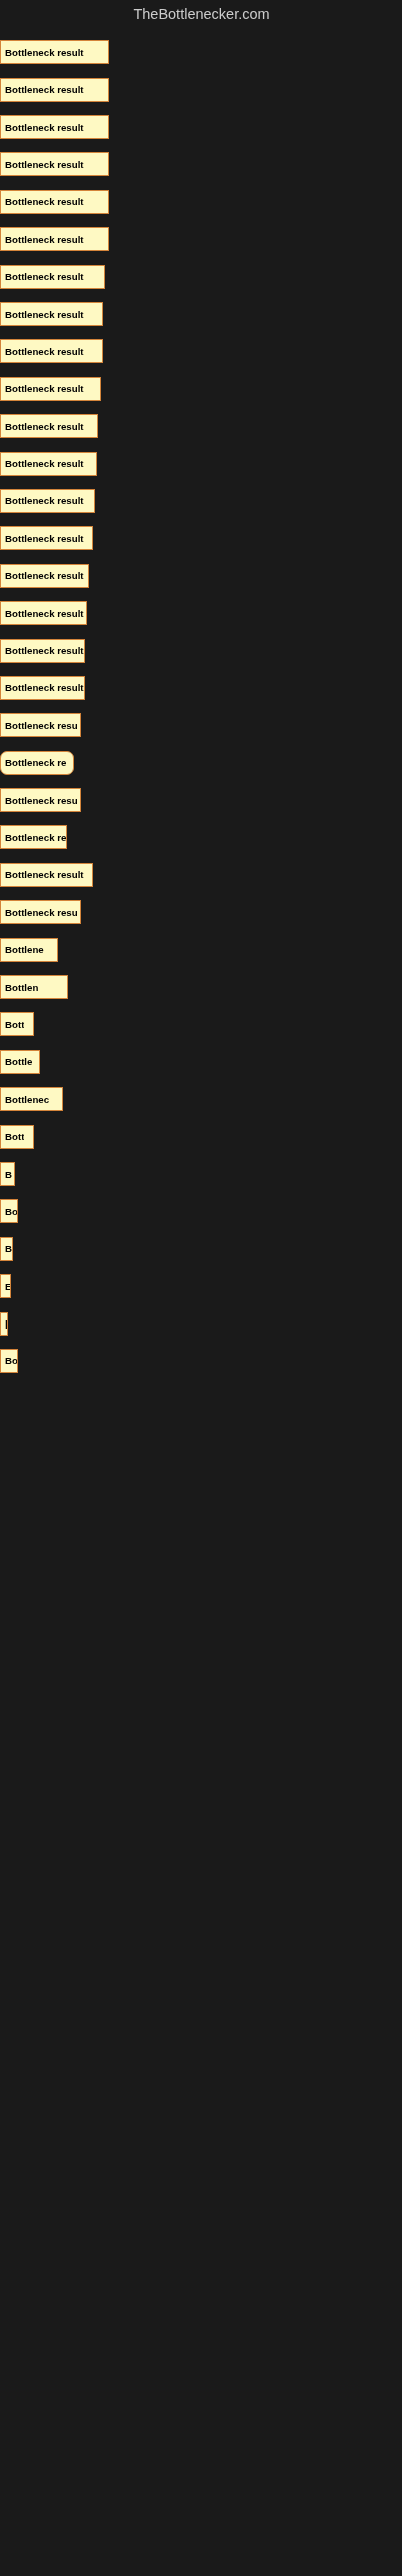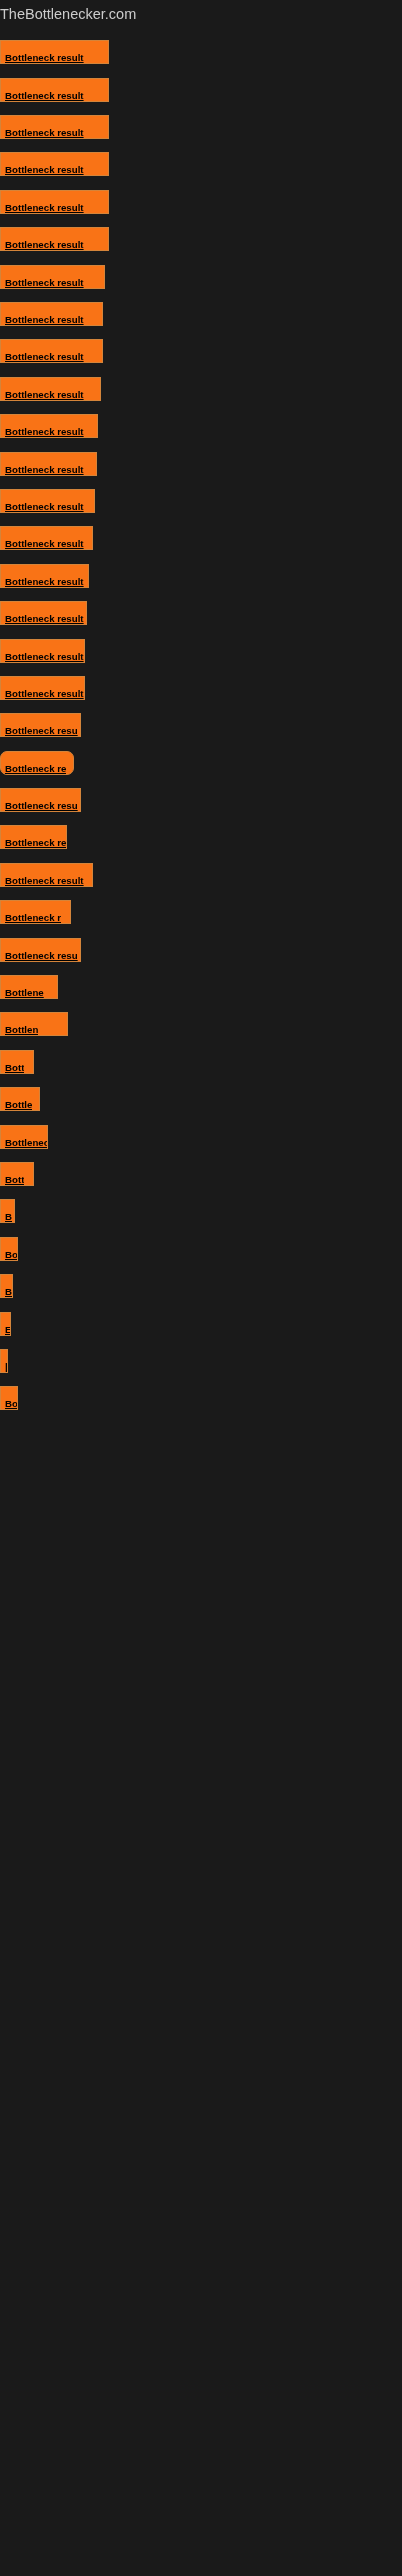--- a/index.html
+++ b/index.html
@@ -10,21 +10,21 @@
 
     body {
       width: 403px;
       min-height: 2576px;
       background-color: #1a1a1a;
       font-family: Arial, sans-serif;
       position: relative;
     }
 
     .site-title {
-      text-align: left;
+      text-align: center;
       color: #cccccc;
       font-size: 14.5px;
       padding: 6.4px 0;
       background-color: #1a1a1a;
     }
 
     .bars-container {
       padding: 8px 0;
       display: flex;
       flex-direction: column;
@@ -32,28 +32,27 @@
     }
 
     .bar-row {
       display: flex;
       align-items: center;
       margin-bottom: 6.4px;
       height: 31px;
     }
 
     .bar {
-      background-color: #f97316;
+      background-color: #fef9c3;
       border: 0.8px solid #d4843a;
       height: 24px;
       display: flex;
-      align-items: flex-end;
+      align-items: center;
       padding-left: 4px;
       position: relative;
-      text-decoration: underline;
     }
 
     .bar-label {
       color: #000000;
       font-size: 9.7px;
       font-weight: bold;
       white-space: nowrap;
       overflow: hidden;
     }
   </style>
@@ -174,25 +173,20 @@
       <div class="bar" style="width: 67px;">
         <span class="bar-label">Bottleneck res</span>
       </div>
     </div>
     <div class="bar-row">
       <div class="bar" style="width: 93px;">
         <span class="bar-label">Bottleneck result</span>
       </div>
     </div>
     <div class="bar-row">
-      <div class="bar" style="width: 71px;">
-        <span class="bar-label">Bottleneck r</span>
-      </div>
-    </div>
-    <div class="bar-row">
       <div class="bar" style="width: 81px;">
         <span class="bar-label">Bottleneck resu</span>
       </div>
     </div>
     <div class="bar-row">
       <div class="bar" style="width: 58px;">
         <span class="bar-label">Bottlene</span>
       </div>
     </div>
     <div class="bar-row">
@@ -204,21 +198,21 @@
       <div class="bar" style="width: 34px;">
         <span class="bar-label">Bott</span>
       </div>
     </div>
     <div class="bar-row">
       <div class="bar" style="width: 40px;">
         <span class="bar-label">Bottle</span>
       </div>
     </div>
     <div class="bar-row">
-      <div class="bar" style="width: 48px;">
+      <div class="bar" style="width: 63px;">
         <span class="bar-label">Bottlenec</span>
       </div>
     </div>
     <div class="bar-row">
       <div class="bar" style="width: 34px;">
         <span class="bar-label">Bott</span>
       </div>
     </div>
     <div class="bar-row">
       <div class="bar" style="width: 14.5px;">

